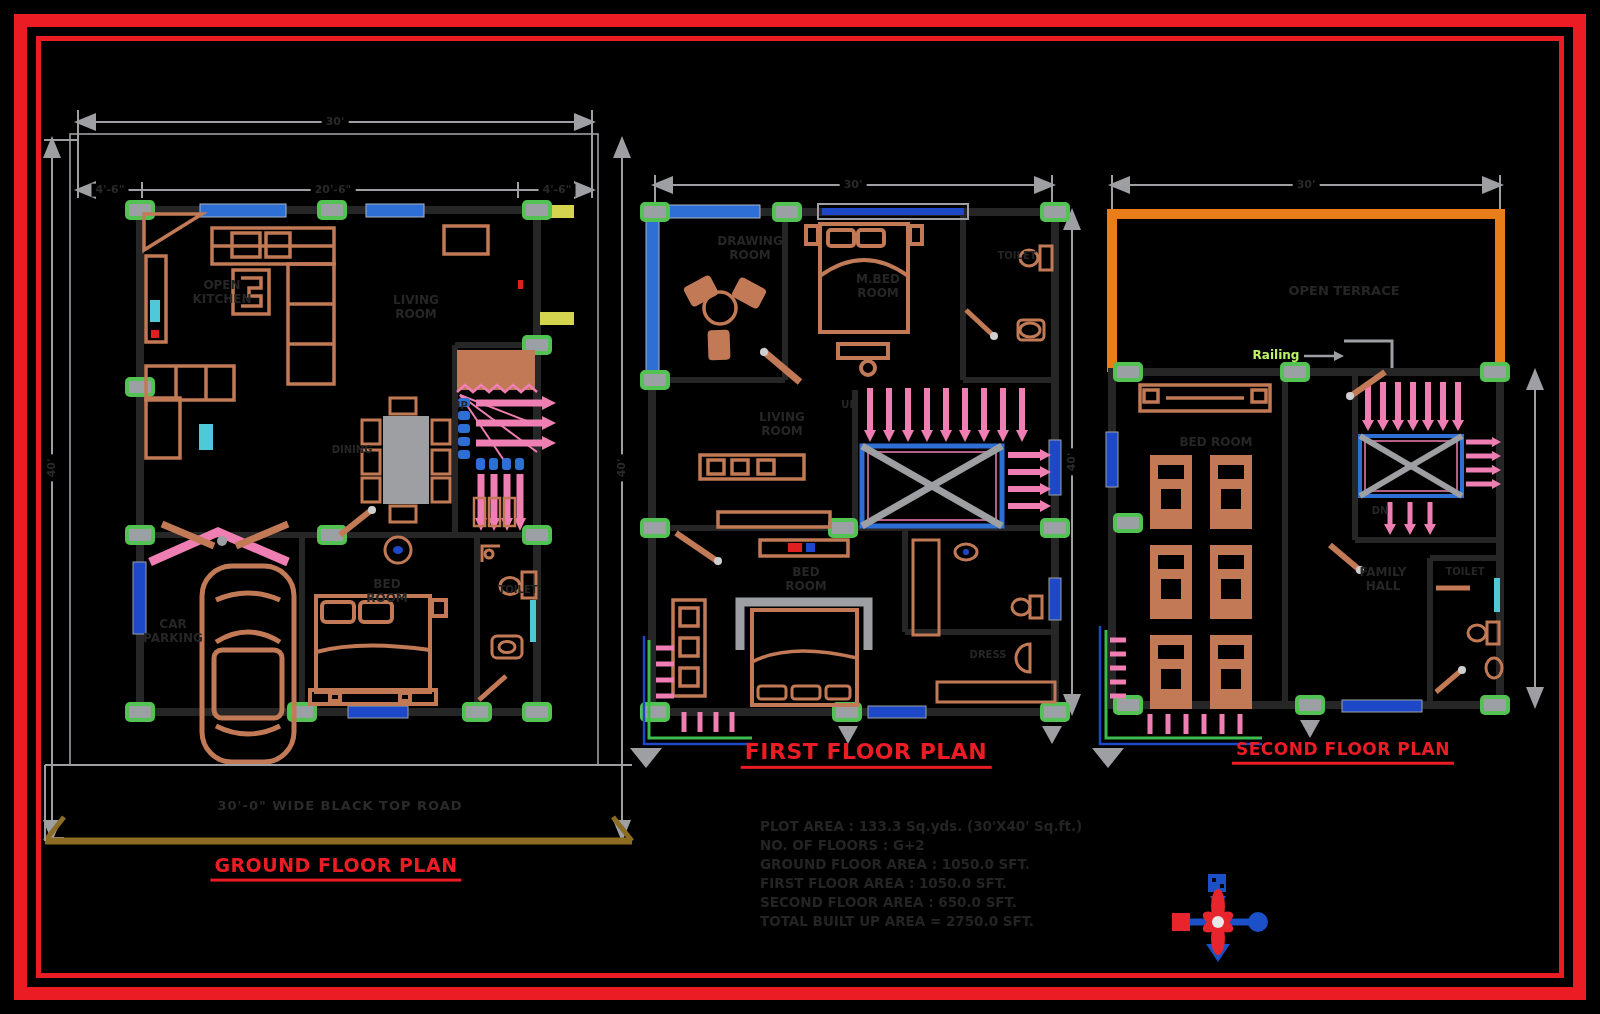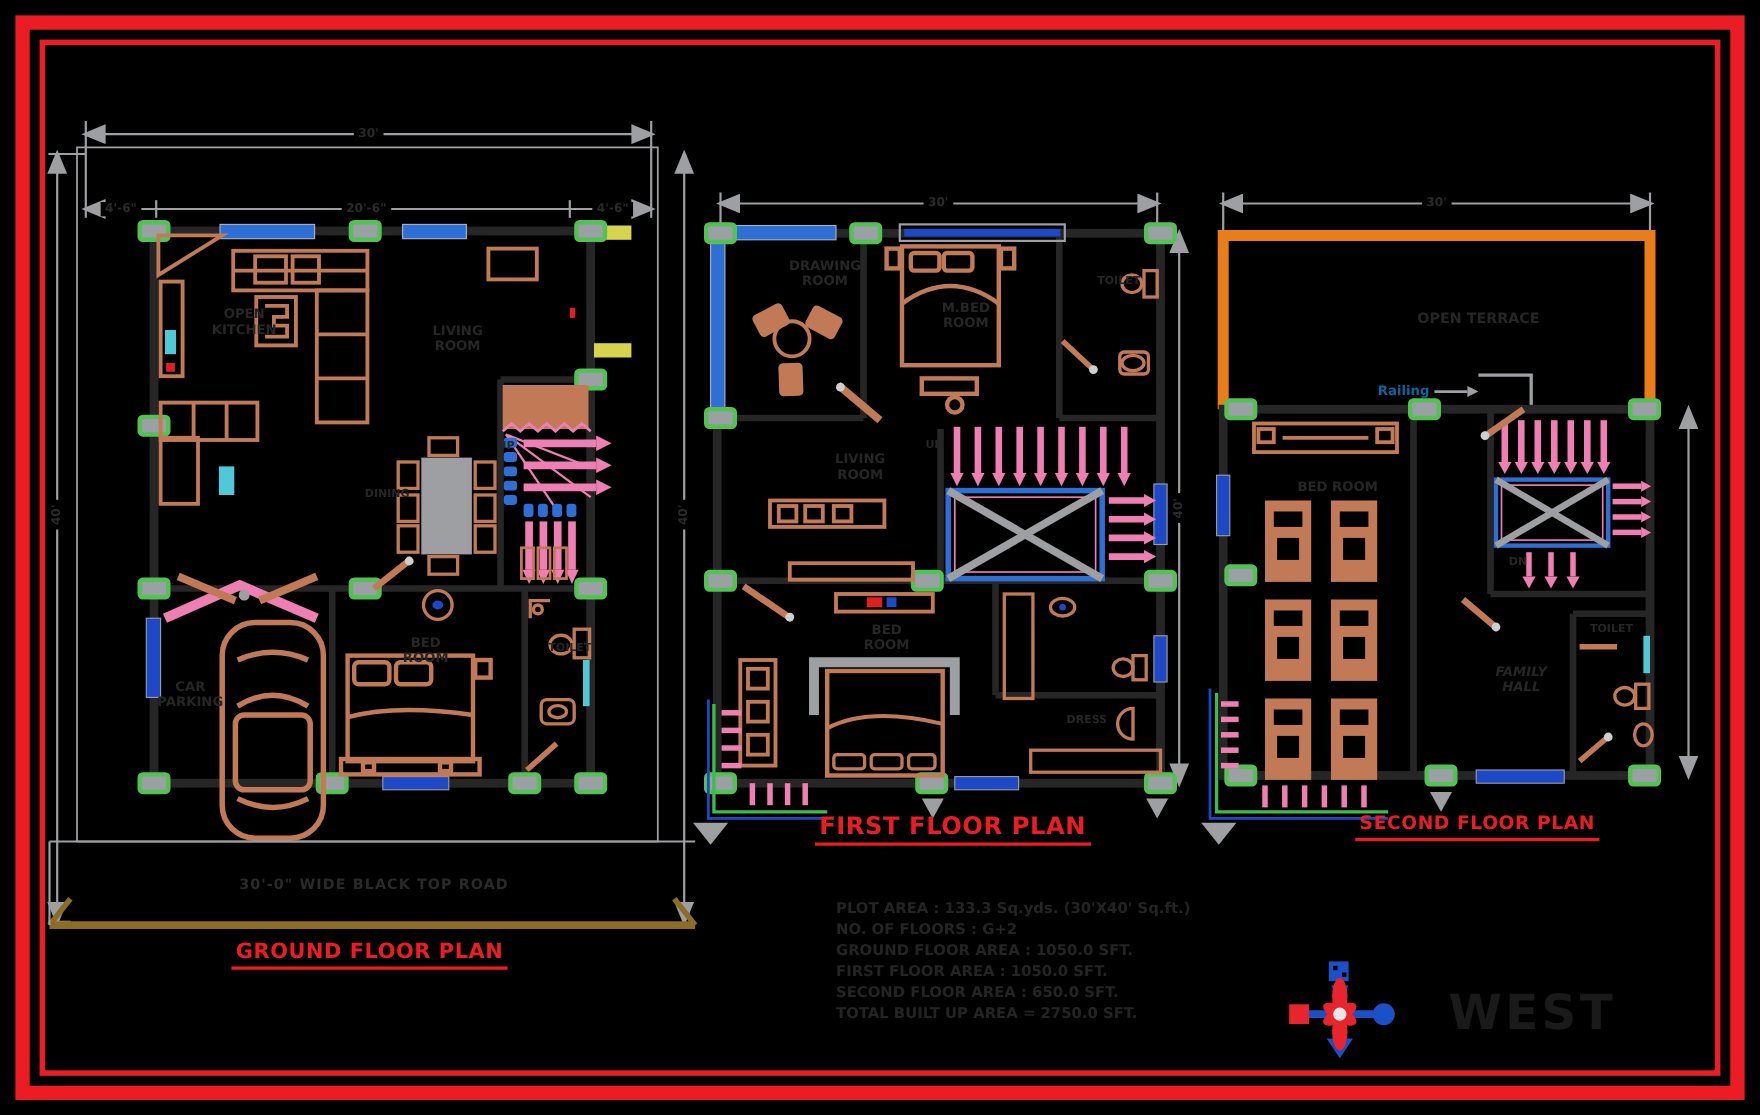--- a/index.html
+++ b/index.html
@@ -12,21 +12,21 @@
        font-size:12px;text-align:center;line-height:1.15;white-space:nowrap;}
   .wrap{white-space:normal;}
   .dim{background:#000;color:#2a2a2a;font-size:11px;padding:0 4px;}
   .rot{transform:translate(-50%,-50%) rotate(-90deg);}
   .title{color:#ec1c24;font-size:19px;letter-spacing:.5px;border-bottom:3px solid #ec1c24;
          padding:0 4px 2px 4px;white-space:nowrap;}
   .road{font-size:13px;color:#2a2a2a;letter-spacing:1px;}
   .info{position:absolute;left:760px;top:817px;width:300px;}
   .info div{color:#242424;font-weight:bold;font-size:13.5px;line-height:19px;white-space:nowrap;}
   .west{font-size:44px;color:#1a1a1a;letter-spacing:3px;font-weight:bold;}
-  .gray{color:#0369a1;font-weight:bold;font-size:12px;}
+  .gray{color:#bef264;font-weight:bold;font-size:12px;}
   .sm{font-size:10px;}
 </style>
 </head>
 <body>
 
 <div class="canvas">
 
 <svg width="1600" height="1014">
   <defs>
     <marker id="ga" markerWidth="11" markerHeight="9" refX="9" refY="4.5" orient="auto-start-reverse">
@@ -599,36 +599,35 @@
 <div class="lbl wrap" style="left:878px;top:287px;width:58px;">M.BED ROOM</div>
 <div class="lbl sm" style="left:1017px;top:256px;">TOILET</div>
 <div class="lbl wrap" style="left:782px;top:425px;width:70px;">LIVING ROOM</div>
 <div class="lbl wrap" style="left:806px;top:580px;width:58px;">BED ROOM</div>
 <div class="lbl sm" style="left:988px;top:655px;">DRESS</div>
 <div class="lbl sm" style="left:849px;top:405px;">UP</div>
 
 <div class="lbl" style="left:1344px;top:291px;font-size:13px;">OPEN TERRACE</div>
 <div class="lbl gray" style="left:1276px;top:356px;">Railing</div>
 <div class="lbl" style="left:1216px;top:443px;background:#000;padding:0 3px;">BED ROOM</div>
-<div class="lbl wrap" style="left:1383px;top:618px;width:62px;font-style:italic;">FAMILY HALL</div>
+<div class="lbl wrap" style="left:1383px;top:580px;width:62px;">FAMILY HALL</div>
 <div class="lbl sm" style="left:1380px;top:511px;">DN</div>
 <div class="lbl sm" style="left:1465px;top:572px;">TOILET</div>
 
 <div class="lbl road" style="left:340px;top:806px;">30'-0" WIDE BLACK TOP ROAD</div>
 
 <div class="lbl title" style="left:336px;top:868px;">GROUND FLOOR PLAN</div>
 <div class="lbl title" style="left:866px;top:754px;font-size:22px;">FIRST FLOOR PLAN</div>
 <div class="lbl title" style="left:1343px;top:752px;font-size:17px;">SECOND FLOOR PLAN</div>
 
 <div class="info">
   <div>PLOT AREA : 133.3 Sq.yds. (30'X40' Sq.ft.)</div>
   <div>NO. OF FLOORS : G+2</div>
   <div>GROUND FLOOR AREA : 1050.0 SFT.</div>
   <div>FIRST FLOOR AREA : 1050.0 SFT.</div>
   <div>SECOND FLOOR AREA : 650.0 SFT.</div>
   <div>TOTAL BUILT UP AREA = 2750.0 SFT.</div>
 </div>
 
-<div class="lbl west" style="left:1393px;top:922px;">WEST</div>
 
 <div class="border-outer"></div>
 <div class="border-inner"></div>
 </div>
 
 </body></html>

